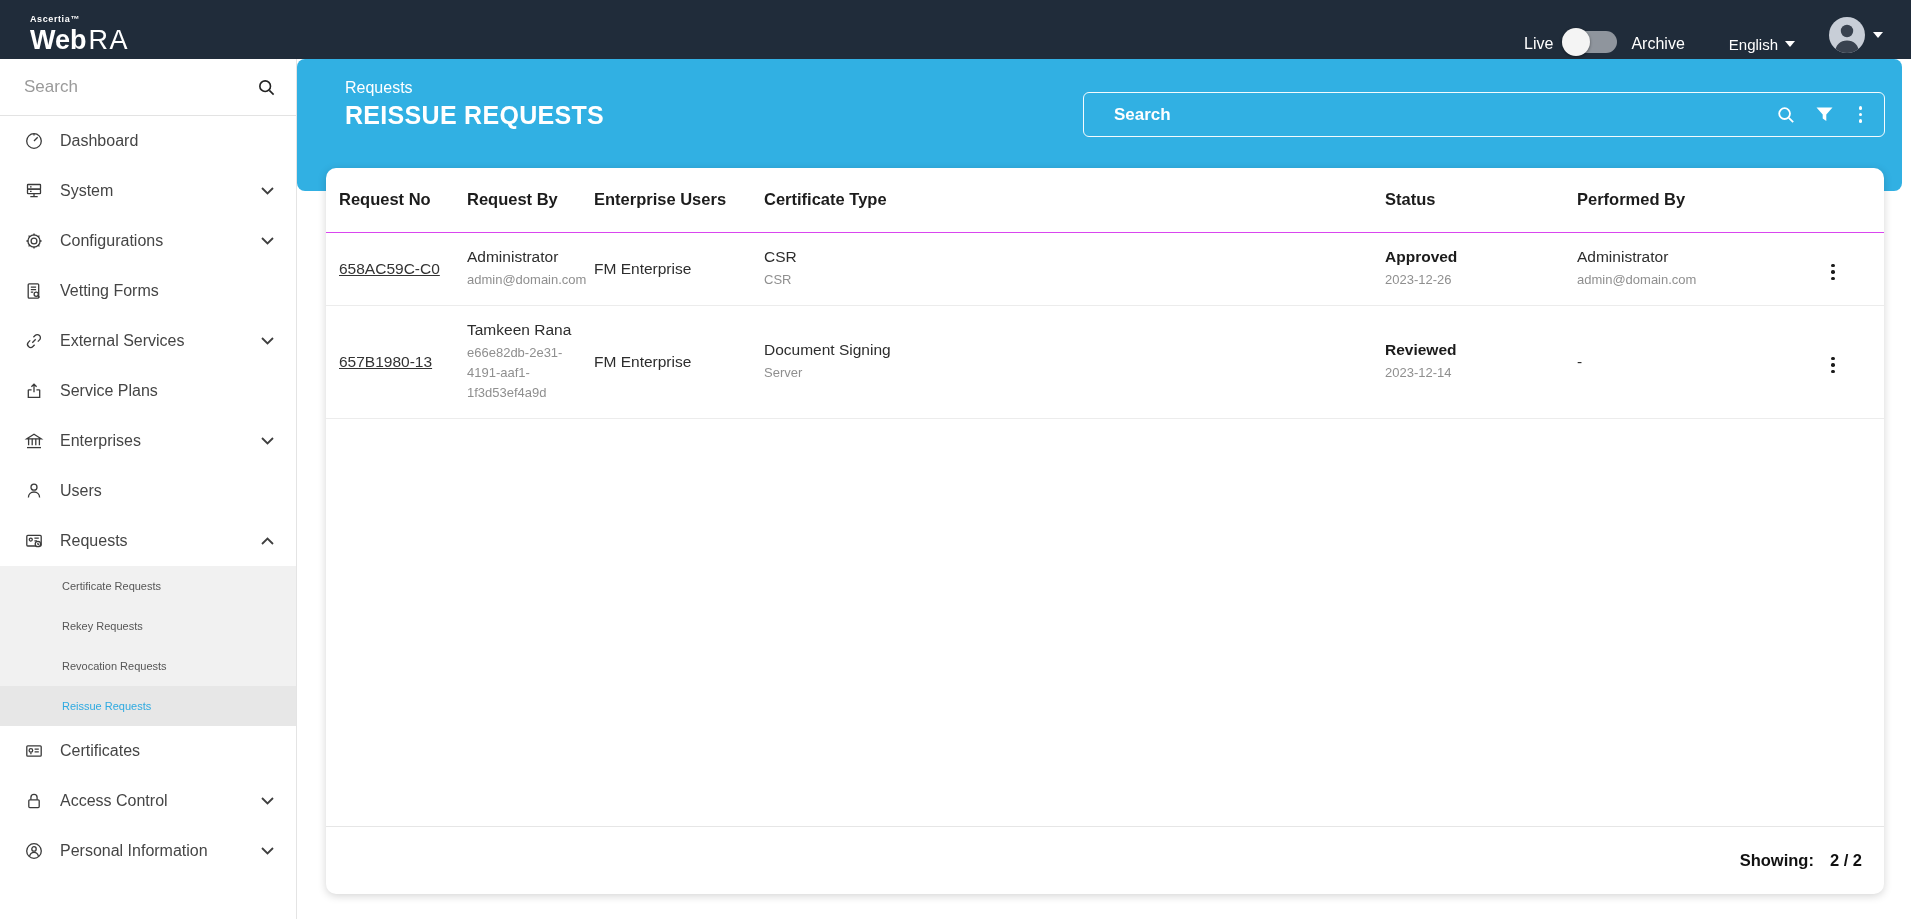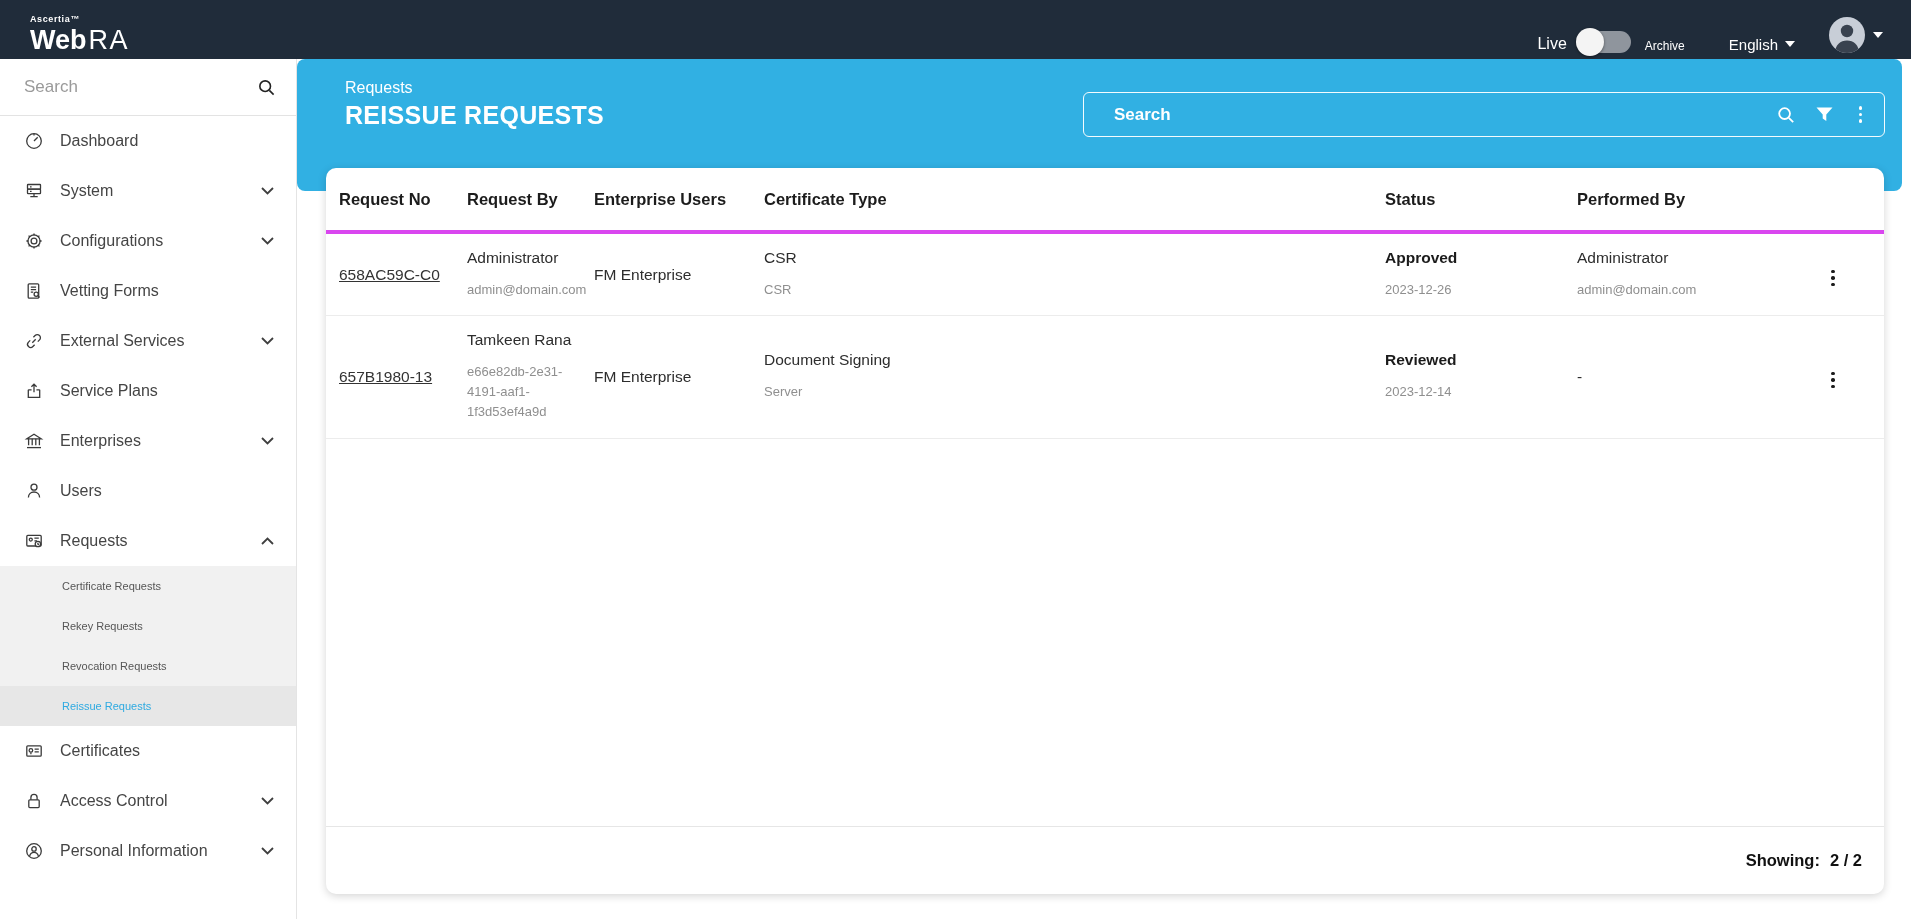--- a/index.html
+++ b/index.html
@@ -17,21 +17,21 @@
   .brand-small { font-size:9px; font-weight:700; letter-spacing:.6px; margin-bottom:3px; }
   .brand-main { font-size:27px; }
   .brand-web { font-weight:700; }
   .brand-ra  { font-weight:400; letter-spacing:1.5px; margin-left:2px; }
   .top-right { display:flex; align-items:flex-end; color:#fff; }
   .live-label { font-size:16px; }
   .toggle { width:52px; height:22px; border-radius:11px; background:#8f959d;
             position:relative; margin:0 14px 0 12px; cursor:pointer; }
   .toggle .knob { position:absolute; left:-3px; top:-3px; width:28px; height:28px;
                   border-radius:50%; background:#f4f4f4; box-shadow:0 1px 3px rgba(0,0,0,.45); }
-  .archive-label { font-size:12px; margin-right:44px; }
+  .archive-label { font-size:16px; margin-right:44px; }
   .lang { display:flex; align-items:center; gap:7px; font-size:15px; margin-right:34px; cursor:pointer; }
   .caret-down { width:0; height:0; border-left:5px solid transparent; border-right:5px solid transparent;
                 border-top:6px solid #fff; }
   .avatar-wrap { display:flex; align-items:center; gap:8px; cursor:pointer; }
   .avatar { width:36px; height:36px; border-radius:50%; background:#c8ced7; overflow:hidden;
             display:flex; align-items:flex-end; justify-content:center; }
   
   .shell { display:flex; height:860px; }
   .sidebar { width:297px; background:#fff; border-right:1px solid #e4e4e4; flex:none; overflow:hidden; }
   .side-search { height:57px; border-bottom:1px solid #e3e3e3; display:flex; align-items:center;
@@ -68,32 +68,32 @@
   .kebab { display:inline-flex; flex-direction:column; gap:3px; cursor:pointer; padding:4px 6px; }
   .kebab .dot { width:3.5px; height:3.5px; border-radius:50%; background:currentColor; }
   .kebab.white { color:#fff; }
   .kebab.dark { color:#1b1b1b; }
   
   .card { position:absolute; left:29px; top:109px; right:27px; bottom:25px; background:#fff;
           border-radius:10px; box-shadow:0 2px 9px rgba(0,0,0,.17);
           display:flex; flex-direction:column; overflow:hidden; }
   table { width:100%; border-collapse:collapse; table-layout:fixed; }
   th { text-align:left; font-size:16.5px; font-weight:700; color:#1c1c1c; height:64px;
-       border-bottom:4px solid #d946ef; padding:0 8px 0 0; vertical-align:middle; }
+       border-bottom:1px solid #d946ef; padding:0 8px 0 0; vertical-align:middle; }
   td { padding:15px 8px 15px 0; border-bottom:1px solid #ececec; vertical-align:middle; }
   th.first, td.first { padding-left:13px; }
   .cell-main { font-size:15.5px; color:#2d2d2d; }
-  .cell-sub  { font-size:13px; color:#8f8f8f; margin-top:13px; line-height:1.55; }
+  .cell-sub  { font-size:13px; color:#8f8f8f; margin-top:4px; line-height:1.55; }
   .link { color:#333; text-decoration:underline; font-size:15.5px; cursor:pointer; }
   .status-main { font-size:15.5px; font-weight:700; color:#1b1b1b; }
   td.actions { text-align:center; }
   .spacer { flex:1; }
   .tfoot { border-top:1px solid #e6e6e6; height:68px; flex:none; display:flex; align-items:center;
            justify-content:flex-end; padding-right:22px; font-size:16.5px; font-weight:700;
-           color:#111; gap:10px; }
+           color:#111; gap:16px; }
 </style>
 </head>
 <body>
 
 <div class="topbar">
   <div class="brand">
     <div class="brand-small">Ascertia™</div>
     <div class="brand-main">
       <span class="brand-web">Web</span><span class="brand-ra">RA</span>
     </div>

